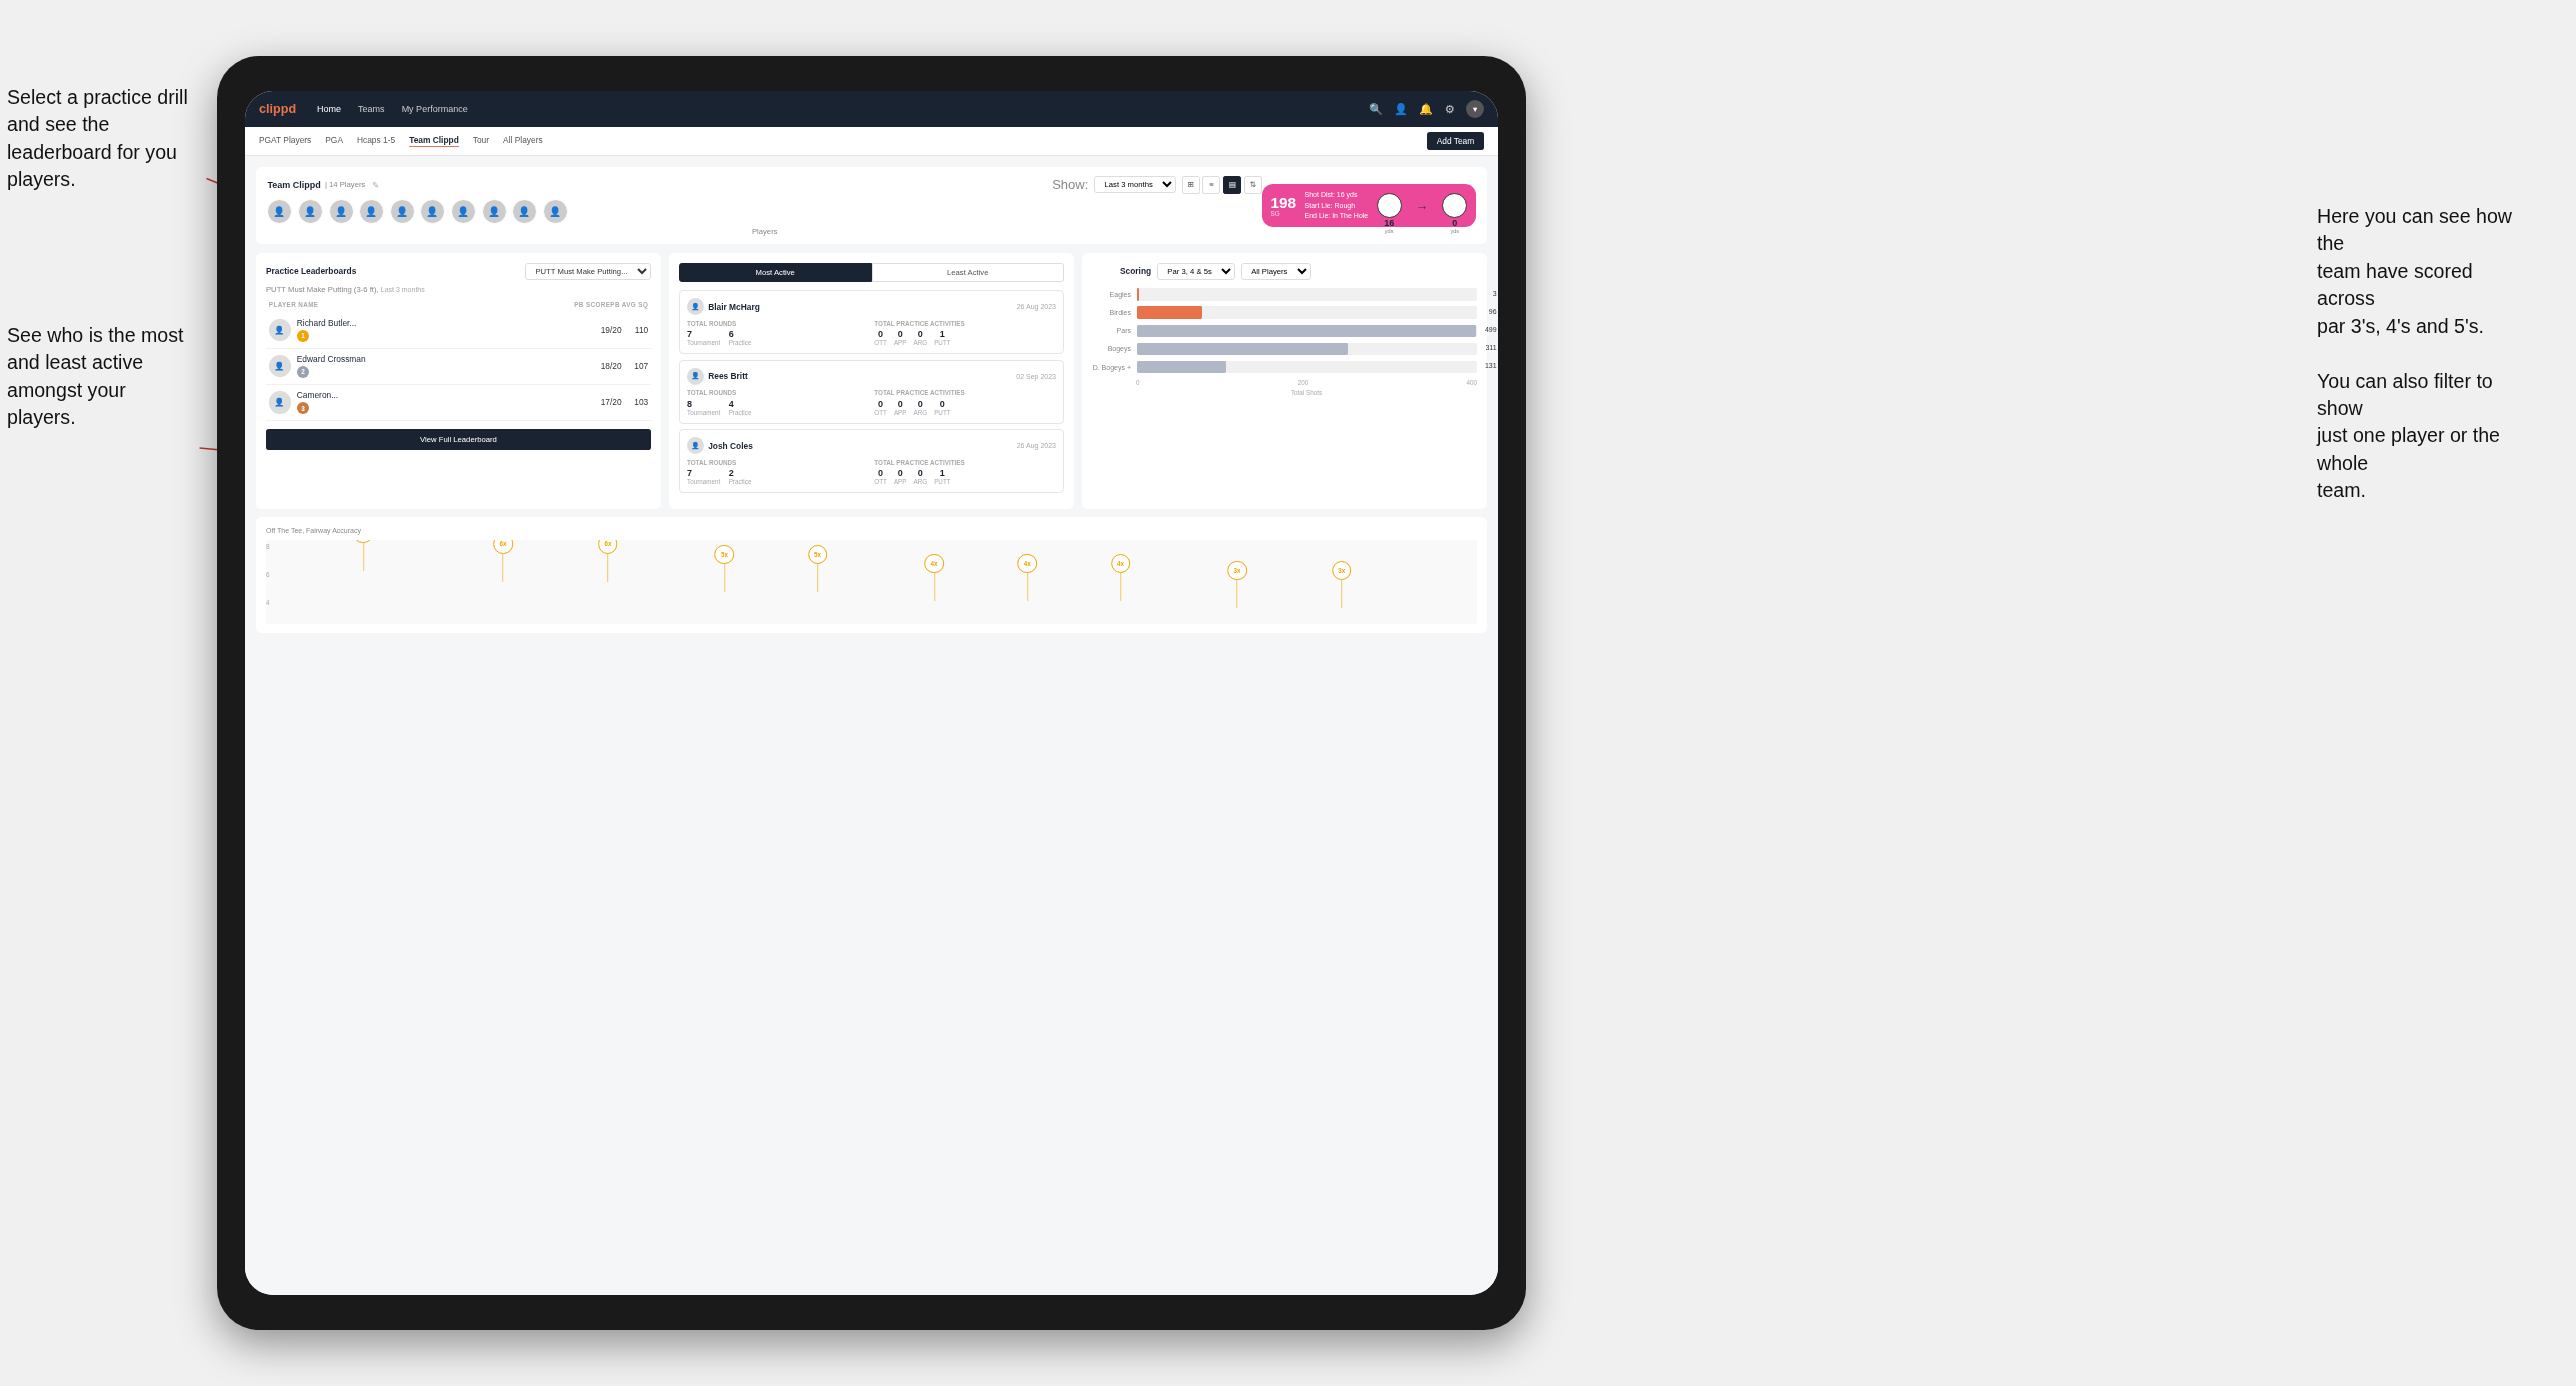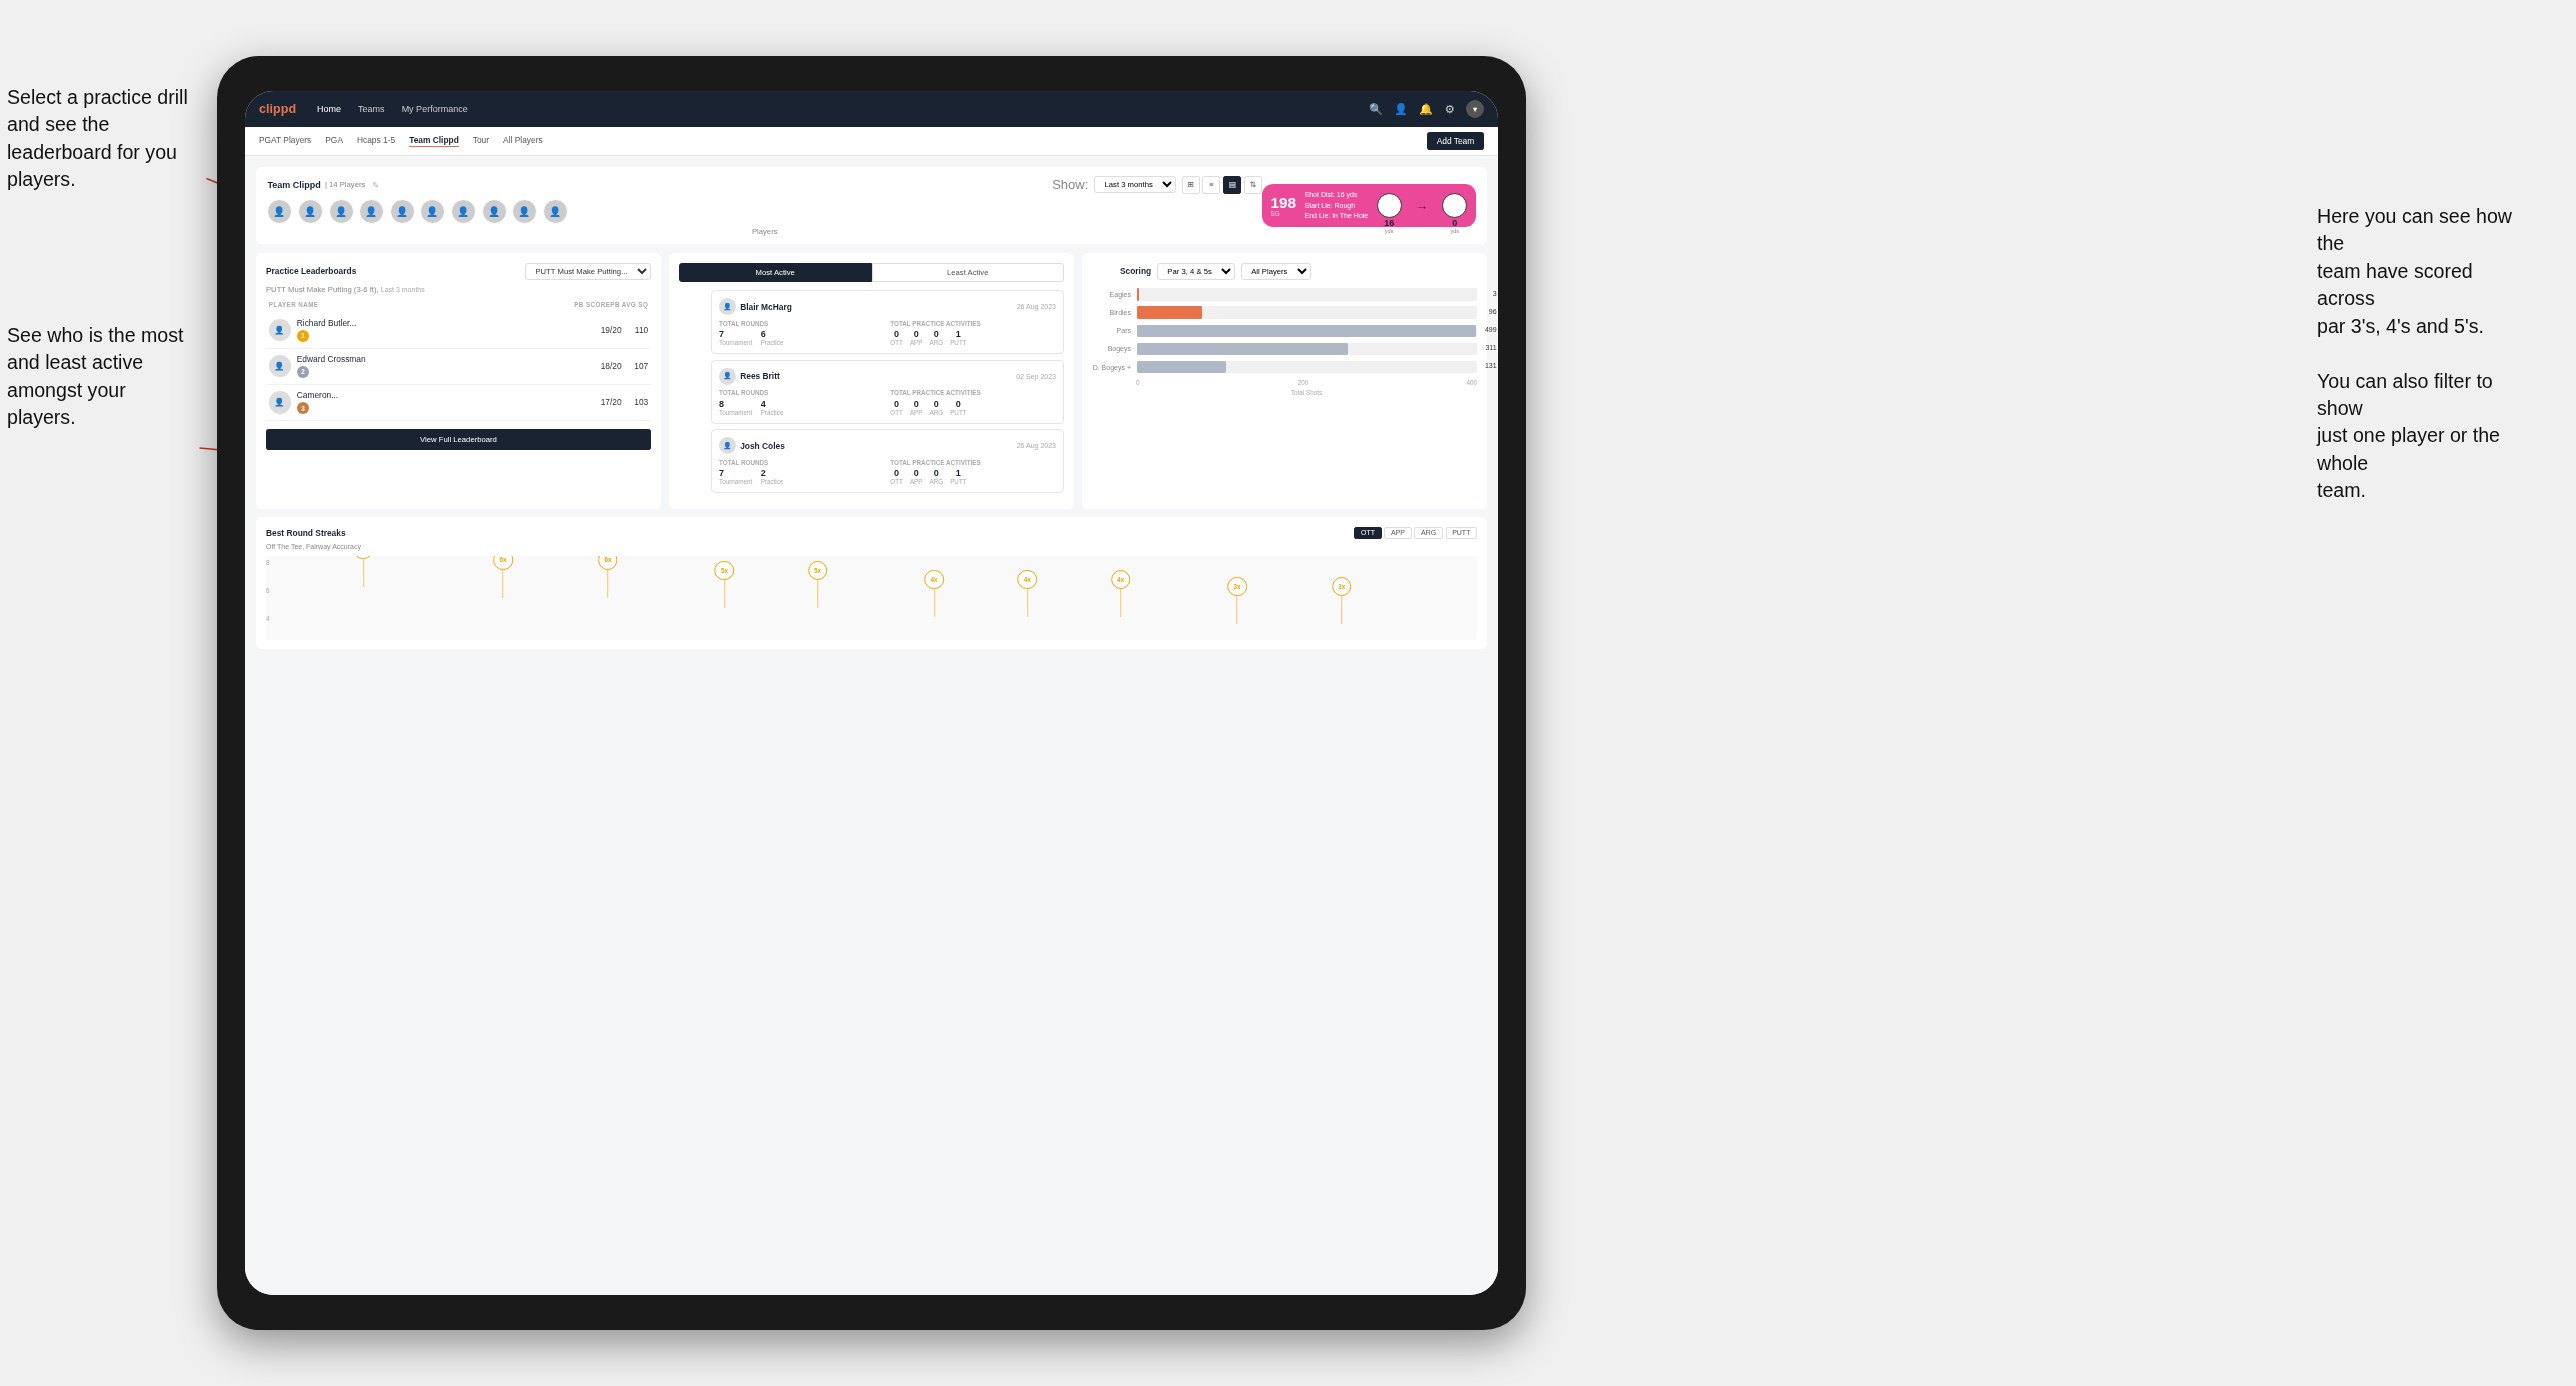--- a/index.html
+++ b/index.html
@@ -363,21 +363,20 @@
     .activity-tab.active {
       background: #1a2332;
       color: #fff;
       border-color: #1a2332;
     }
     .player-activity {
       border: 0.7px solid #e5e5e5;
       border-radius: 4.2px;
       padding: 7px;
       margin-bottom: 5.6px;
-      margin-left: 32px;
     }
     .pa-header {
       display: flex;
       align-items: center;
       justify-content: space-between;
       margin-bottom: 4.2px;
     }
     .pa-name {
       font-size: 8.4px;
       font-weight: 600;
@@ -965,29 +964,20 @@
           <div class="chart-axis">
             <span>0</span>
             <span>200</span>
             <span>400</span>
           </div>
           <div class="chart-axis-label">Total Shots</div>
         </div>
       </div>
 
       <div class="streaks-card">
-        <div class="streaks-header">
-          <span class="streaks-title">Best Round Streaks</span>
-          <div class="streaks-filters">
-            <button class="streak-filter-btn active">OTT</button>
-            <button class="streak-filter-btn">APP</button>
-            <button class="streak-filter-btn">ARG</button>
-            <button class="streak-filter-btn">PUTT</button>
-          </div>
-        </div>
         <div class="streaks-subtitle">Off The Tee, Fairway Accuracy</div>
         <div class="streaks-chart">
 
           <div style="position:absolute;left:0;top:0;bottom:14px;width:35px;display:flex;flex-direction:column;justify-content:space-between;padding:3.5px 0;">
             <span style="font-size:6.3px;color:#aaa;">8</span>
             <span style="font-size:6.3px;color:#aaa;">6</span>
             <span style="font-size:6.3px;color:#aaa;">4</span>
           </div>
 
           <div style="position:absolute;left:39px;right:7px;top:0;bottom:14px;">

